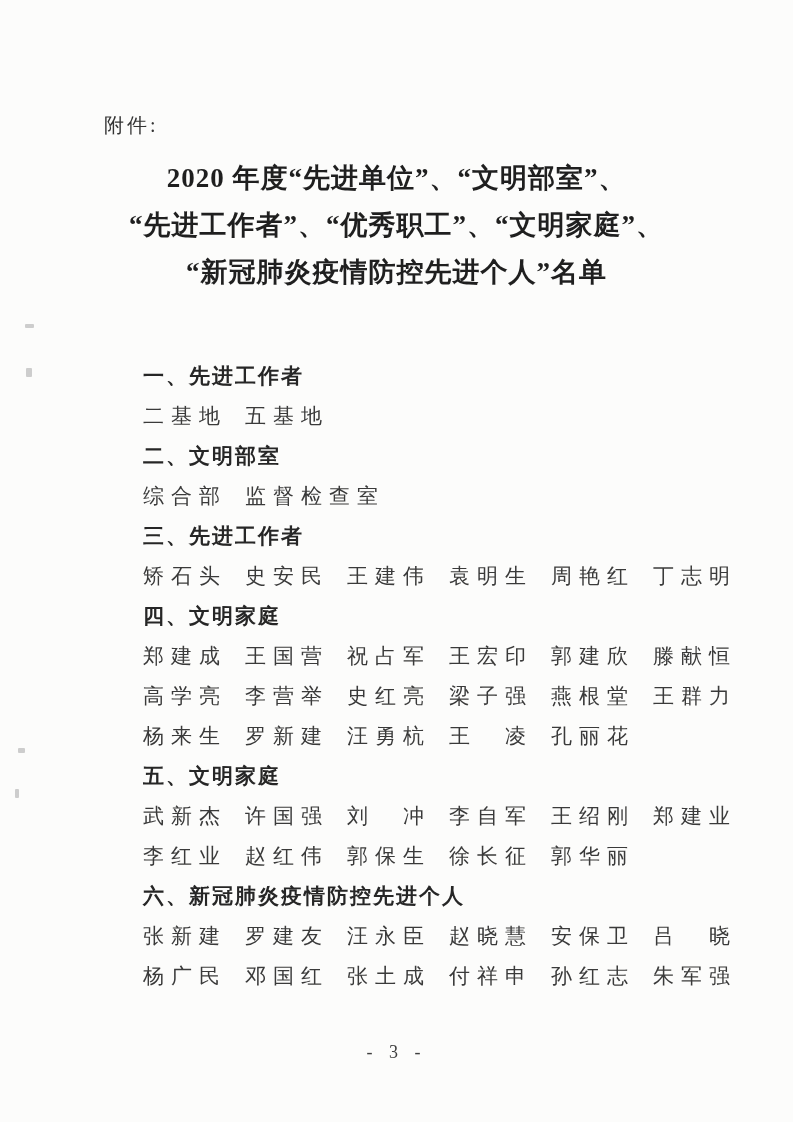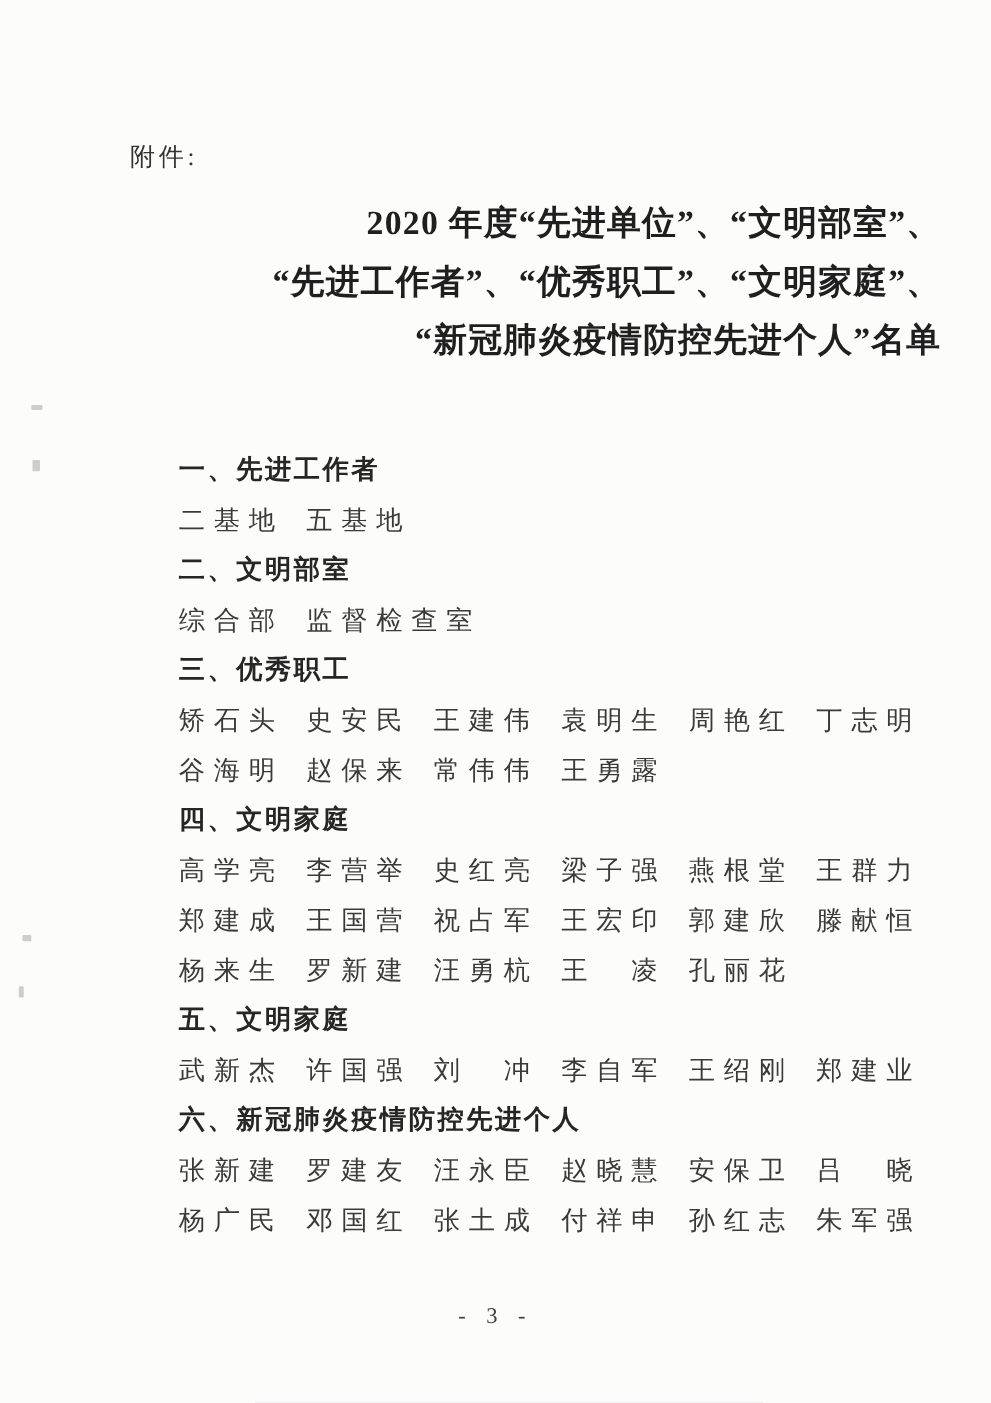--- a/index.html
+++ b/index.html
@@ -23,21 +23,21 @@
     left: 104px;
     font-size: 20px;
     letter-spacing: 3px;
     color: #333;
   }
   .title {
     position: absolute;
     top: 155px;
     left: 40px;
     right: 40px;
-    text-align: right;
+    text-align: center;
     font-weight: bold;
     font-size: 27px;
     line-height: 47px;
     letter-spacing: 1px;
     color: #1f1f1f;
   }
   .doc-body {
     position: absolute;
     top: 356px;
     left: 143px;
@@ -102,67 +102,68 @@
       <div class="section-heading">一、先进工作者</div>
       <div class="name-row">
         <span class="name">二基地</span>
         <span class="name">五基地</span>
       </div>
       <div class="section-heading">二、文明部室</div>
       <div class="name-row">
         <span class="name">综合部</span>
         <span class="name">监督检查室</span>
       </div>
-      <div class="section-heading">三、优秀职工</div>
+      <div class="section-heading">三、先进工作者</div>
       <div class="name-row">
         <span class="name">矫石头</span>
         <span class="name">史安民</span>
         <span class="name">王建伟</span>
         <span class="name">袁明生</span>
         <span class="name">周艳红</span>
         <span class="name">丁志明</span>
       </div>
+      <div class="section-heading">四、文明家庭</div>
       <div class="name-row">
-        <span class="name">谷海明</span>
-        <span class="name">赵保来</span>
-        <span class="name">常伟伟</span>
-        <span class="name">王勇露</span>
+        <span class="name">郑建成</span>
+        <span class="name">王国营</span>
+        <span class="name">祝占军</span>
+        <span class="name">王宏印</span>
+        <span class="name">郭建欣</span>
+        <span class="name">滕献恒</span>
       </div>
-      <div class="section-heading">四、文明家庭</div>
       <div class="name-row">
         <span class="name">高学亮</span>
         <span class="name">李营举</span>
         <span class="name">史红亮</span>
         <span class="name">梁子强</span>
         <span class="name">燕根堂</span>
         <span class="name">王群力</span>
-      </div>
-      <div class="name-row">
-        <span class="name">郑建成</span>
-        <span class="name">王国营</span>
-        <span class="name">祝占军</span>
-        <span class="name">王宏印</span>
-        <span class="name">郭建欣</span>
-        <span class="name">滕献恒</span>
       </div>
       <div class="name-row">
         <span class="name">杨来生</span>
         <span class="name">罗新建</span>
         <span class="name">汪勇杭</span>
         <span class="name">王　凌</span>
         <span class="name">孔丽花</span>
       </div>
       <div class="section-heading">五、文明家庭</div>
       <div class="name-row">
         <span class="name">武新杰</span>
         <span class="name">许国强</span>
         <span class="name">刘　冲</span>
         <span class="name">李自军</span>
         <span class="name">王绍刚</span>
         <span class="name">郑建业</span>
+      </div>
+      <div class="name-row">
+        <span class="name">李红业</span>
+        <span class="name">赵红伟</span>
+        <span class="name">郭保生</span>
+        <span class="name">徐长征</span>
+        <span class="name">郭华丽</span>
       </div>
       <div class="section-heading">六、新冠肺炎疫情防控先进个人</div>
       <div class="name-row">
         <span class="name">张新建</span>
         <span class="name">罗建友</span>
         <span class="name">汪永臣</span>
         <span class="name">赵晓慧</span>
         <span class="name">安保卫</span>
         <span class="name">吕　晓</span>
       </div>

